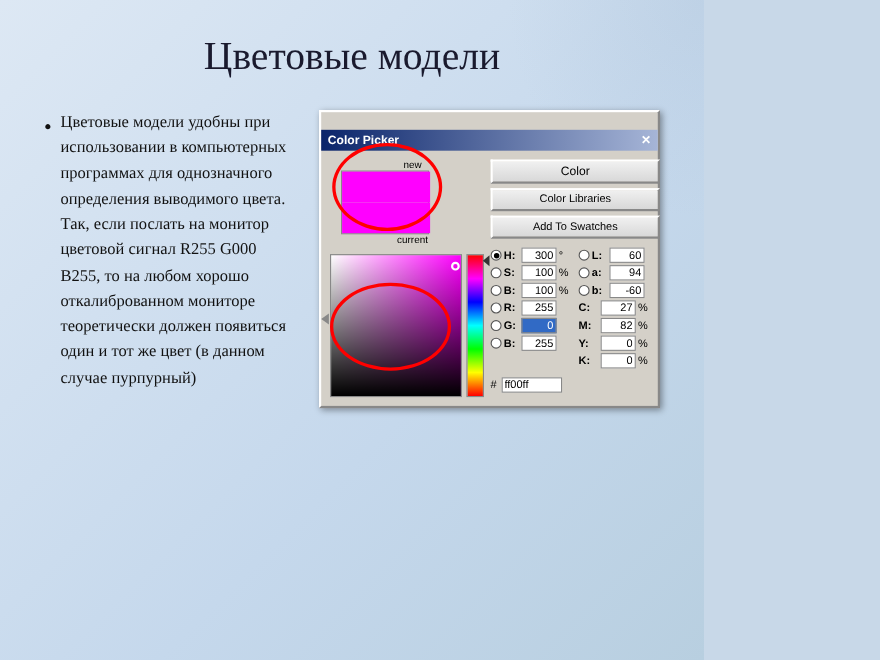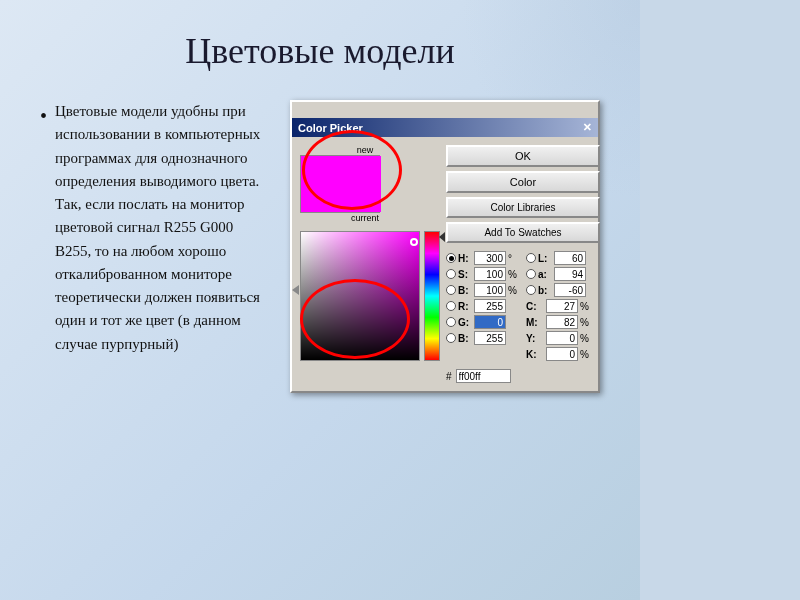--- a/index.html
+++ b/index.html
@@ -101,20 +101,21 @@
       display: flex;
       flex-direction: row;
       gap: 6px;
     }
 
     
     .picker-left {
       display: flex;
       flex-direction: column;
       gap: 4px;
+      align-items: center;
     }
 
     .spectrum-gradient {
       width: 120px;
       height: 130px;
       background: 
         linear-gradient(to bottom, transparent, black),
         linear-gradient(to right, white, #ff00ff);
       border: 1px solid #888;
       position: relative;
@@ -326,21 +327,20 @@
               <div style="position:relative;">
                 <div class="hue-slider">
                   <div class="hue-arrow"></div>
                 </div>
               </div>
             </div>
           </div>
 
           <div style="display:flex; flex-direction:column; gap:4px;">
 
-            <button class="picker-button">OK</button>
             <button class="picker-button">Color</button>
             <button class="picker-button" style="font-size:10px;">Color Libraries</button>
             <button class="picker-button" style="font-size:10px;">Add To Swatches</button>
 
             <div style="display:flex; flex-direction:row; gap:6px; margin-top:4px;">
 
               <div style="display:flex; flex-direction:column; gap:2px;">
 
                 <div class="field-row">
                   <div class="field-radio checked"></div>

